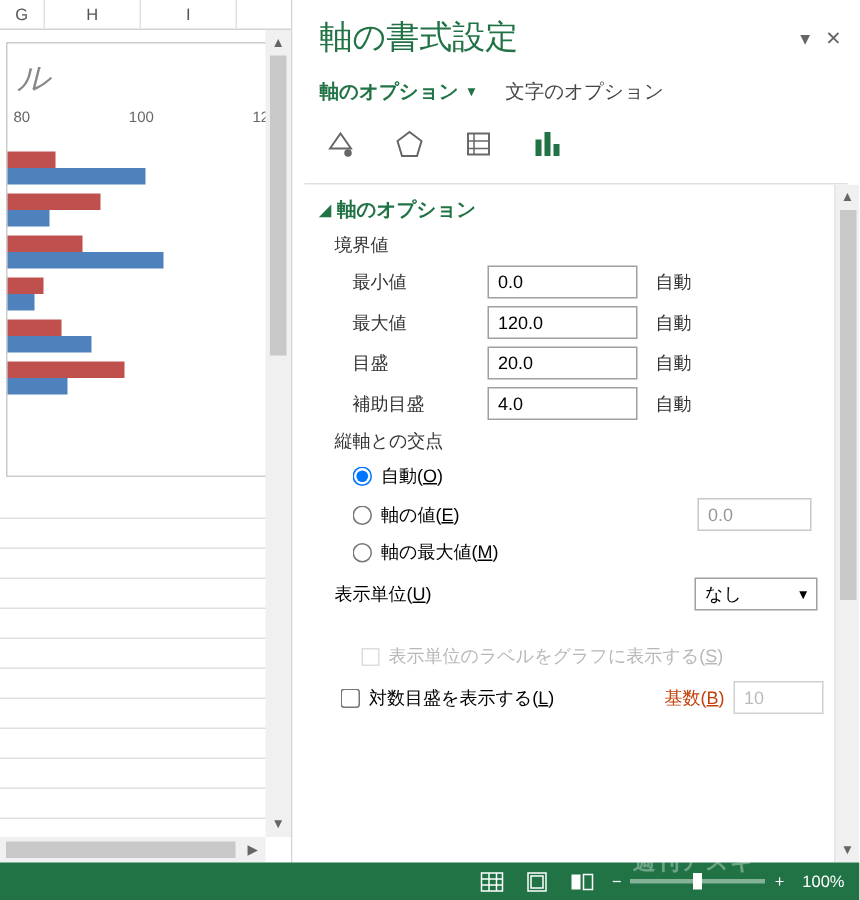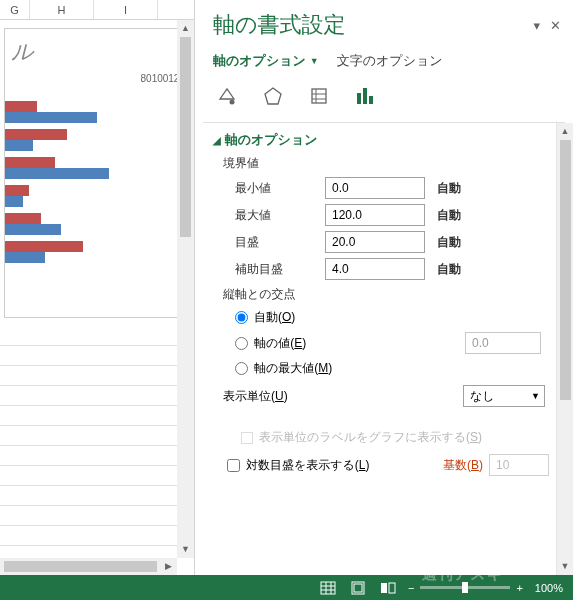--- a/index.html
+++ b/index.html
@@ -7,21 +7,21 @@
 
 .container { display: flex; width: 100%; height: 575px; }
 .left-pane { width: 195px; border-right: 1px solid #d4d4d4; position: relative; background: #fff; }
 .right-pane { flex: 1; background: #fff; position: relative; display: flex; flex-direction: column; }
 
 
 .col-headers { display: flex; height: 20px; border-bottom: 1px solid #d4d4d4; }
 .col-h { border-right: 1px solid #e0e0e0; font-size: 11px; color: #555; text-align: center; line-height: 20px; }
 .chart-box { margin: 8px 4px; border: 1px solid #ccc; background: #fff; position: relative; height: 290px; }
 .chart-title { font-family: Georgia, serif; font-style: italic; font-size: 22px; color: #888; margin: 8px 0 0 6px; }
-.axis-labels { display: flex; justify-content: flex-end; font-size: 10px; color: #666; margin: 6px 4px; }
+.axis-labels { display: flex; justify-content: space-between; font-size: 10px; color: #666; margin: 6px 4px; }
 .chart-handle { position: absolute; right: 0; top: 95px; width: 6px; height: 6px; border: 1px solid #888; background: #fff; }
 .bars { margin-top: 14px; }
 .bar-row { height: 28px; position: relative; }
 .bar { height: 11px; position: absolute; left: 0; }
 .bar.red { background: #c0504d; top: 3px; }
 .bar.blue { background: #4f81bd; top: 14px; }
 .grid-rows { }
 .grid-row { border-bottom: 1px solid #e0e0e0; height: 20px; }
 
 
@@ -40,21 +40,21 @@
 .scrollbar-v { position: absolute; right: 0; top: 0; width: 17px; height: 100%; background: #f0f0f0; border-left: 1px solid #e4e4e4; }
 .scrollbar-v .arrow { height: 17px; text-align: center; font-size: 9px; line-height: 17px; color: #666; }
 .scrollbar-v .thumb { position: absolute; left: 3px; width: 11px; background: #c8c8c8; }
 
 .section-hdr { color: #217346; font-weight: bold; font-size: 13px; display: flex; align-items: center; gap: 4px; margin-bottom: 6px; }
 .triangle { font-size: 10px; }
 .sub-label { font-size: 12px; color: #333; margin: 6px 0 4px 10px; }
 .field-row { display: flex; align-items: center; margin: 5px 0 5px 22px; font-size: 12px; }
 .field-label { width: 90px; color: #333; }
 .field-input { width: 100px; height: 22px; border: 1px solid #a0a0a0; padding: 0 6px; font-size: 12px; }
-.field-auto { margin-left: 12px; color: #333; font-weight: bold; }
+.field-auto { margin-left: 12px; color: #333; }
 .radio-row { display: flex; align-items: center; margin: 6px 0 6px 22px; font-size: 12px; gap: 6px; }
 .radio-row input[type=text] { width: 76px; height: 22px; border: 1px solid #c8c8c8; padding: 0 6px; font-size: 12px; color: #999; }
 .u { text-decoration: underline; }
 .unit-row { display: flex; align-items: center; justify-content: space-between; margin: 8px 22px 4px 10px; font-size: 12px; }
 .select-box { width: 82px; height: 22px; border: 1px solid #a0a0a0; display: flex; align-items: center; justify-content: space-between; padding: 0 4px 0 6px; font-size: 12px; }
 .disabled-row { color: #b8b8b8; font-size: 12px; margin: 22px 0 6px 28px; display: flex; align-items: center; gap: 6px; }
 .check-row { display: flex; align-items: center; justify-content: space-between; margin: 8px 18px 4px 14px; font-size: 12px; }
 .check-row .left-grp { display: flex; align-items: center; gap: 6px; }
 .grey-input { width: 60px; height: 22px; border: 1px solid #d0d0d0; color: #bbb; padding: 0 6px; font-size: 12px; }
 input[type=radio], input[type=checkbox] { margin: 0; }

